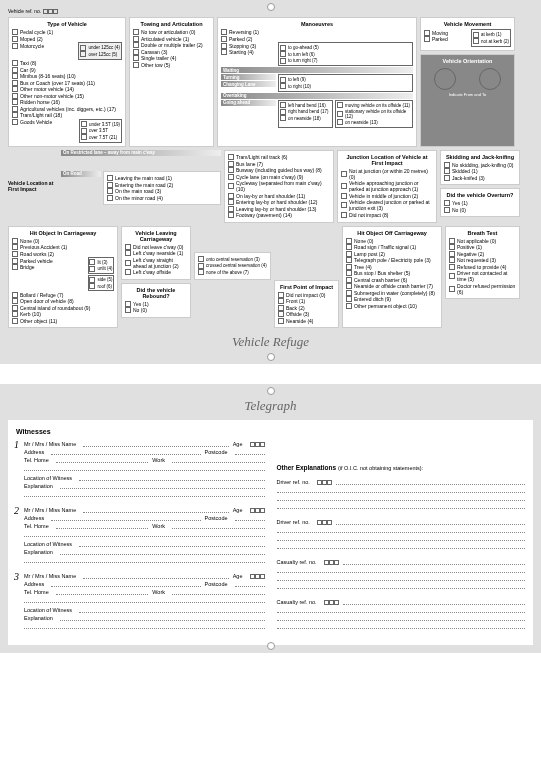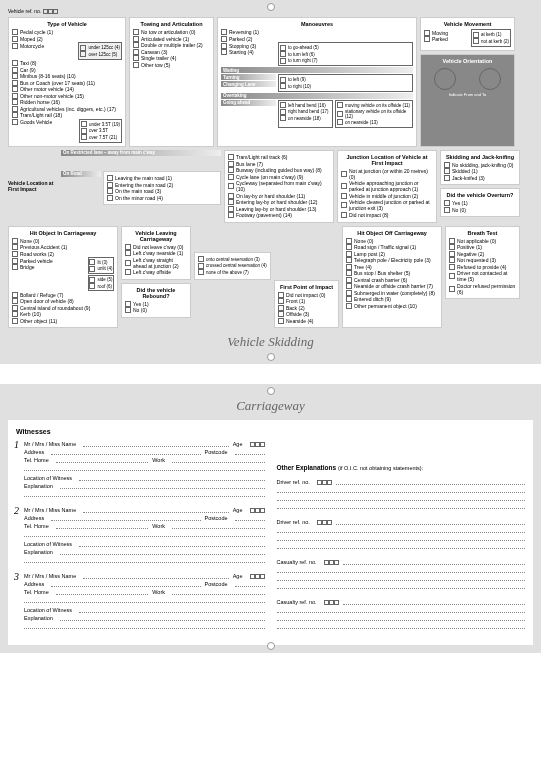--- a/index.html
+++ b/index.html
@@ -531,27 +531,27 @@
         </div>
       <div class="cb">
           <span>Driver not contacted at time (5)</span>
         </div>
       <div class="cb">
           <span>Doctor refused permission (6)</span>
         </div>
     </div>
   </div>
 
-  <div class="section-title">Vehicle Skidding</div>
+  <div class="section-title">Vehicle Refuge</div>
   <div class="hole bot"></div>
 </div>
 
 <div class="page">
   <div class="hole top"></div>
-  <div class="section-title">Carriageway</div>
+  <div class="section-title">Telegraph</div>
 
   <div class="stmt">
     <div class="stmt-left">
       <div class="subhead">Witnesses</div>
 
       <div class="witness">
         <div class="witness-num">1</div>
         <div class="wrow">
           <span class="line-label">Mr / Mrs / Miss  Name</span>
           <div class="line" style="flex:1"></div>

